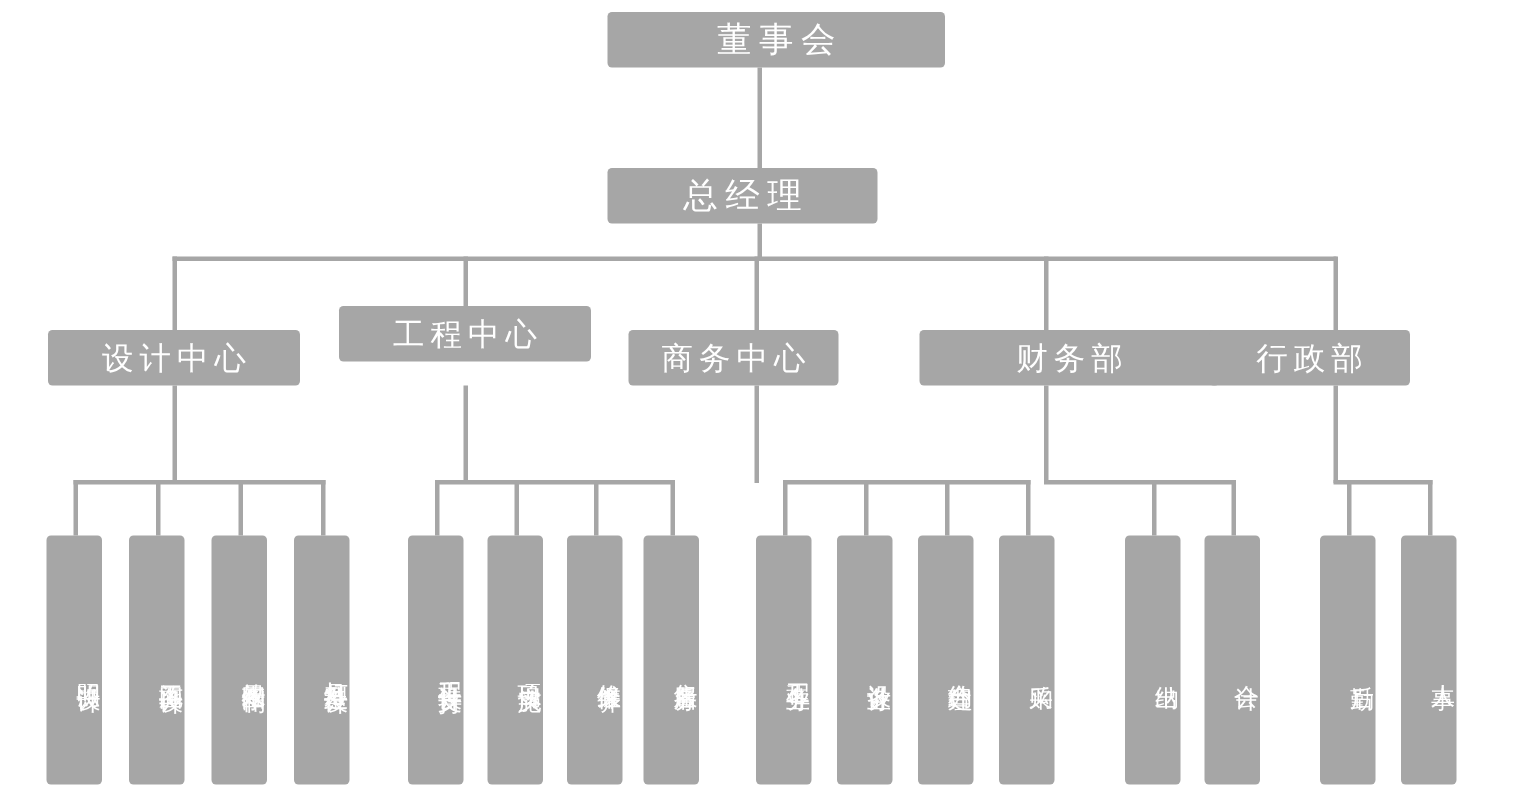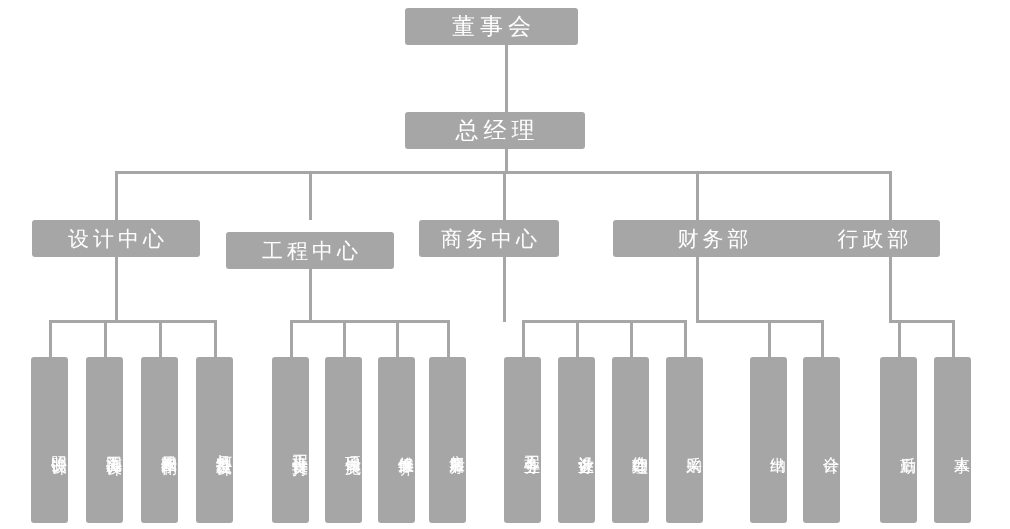--- a/index.html
+++ b/index.html
@@ -100,32 +100,32 @@
   <div class="connector v" style="left:696px; top:257px; height:65px;"></div>
   <div class="connector h" style="left:696px; top:320px; width:128px;"></div>
   <div class="connector v" style="left:768px; top:320px; height:37px;"></div>
   <div class="connector v" style="left:821px; top:320px; height:37px;"></div>
 
   <div class="connector v" style="left:889px; top:257px; height:65px;"></div>
   <div class="connector h" style="left:889px; top:320px; width:66px;"></div>
   <div class="connector v" style="left:898px; top:320px; height:37px;"></div>
   <div class="connector v" style="left:952px; top:320px; height:37px;"></div>
 
-  <div class="node level-0" style="left:405px; top:8px; width:173px; height:37px;">
+  <div class="node level-0" style="left:405px; top:8px; width:225px; height:37px;">
     <span>董事会</span>
   </div>
 
   <div class="node level-1" style="left:405px; top:112px; width:180px; height:37px;">
     <span>总经理</span>
   </div>
 
   <div class="node level-2" style="left:32px; top:220px; width:168px; height:37px;">
     <span>设计中心</span>
   </div>
-  <div class="node level-2" style="left:226px; top:232px; width:168px; height:37px;">
+  <div class="node level-2" style="left:226px; top:204px; width:168px; height:37px;">
     <span>工程中心</span>
   </div>
   <div class="node level-2" style="left:419px; top:220px; width:140px; height:37px;">
     <span>商务中心</span>
   </div>
   <div class="node level-2" style="left:613px; top:220px; width:200px; height:37px;">
     <span>财务部</span>
   </div>
   <div class="node level-2" style="left:806px; top:220px; width:134px; height:37px;">
     <span>行政部</span>

